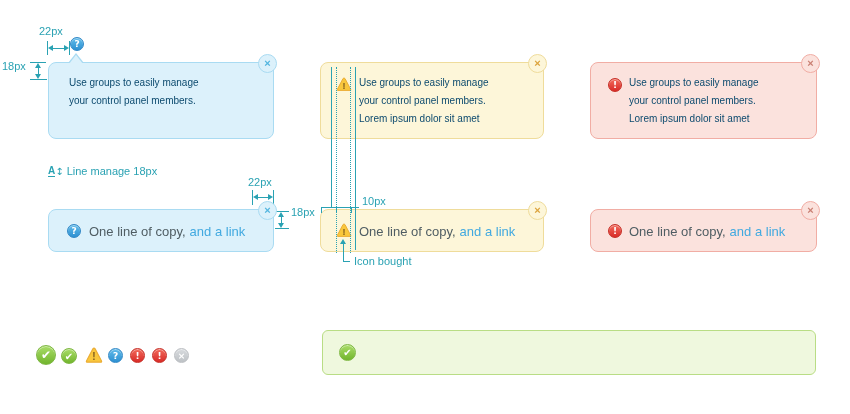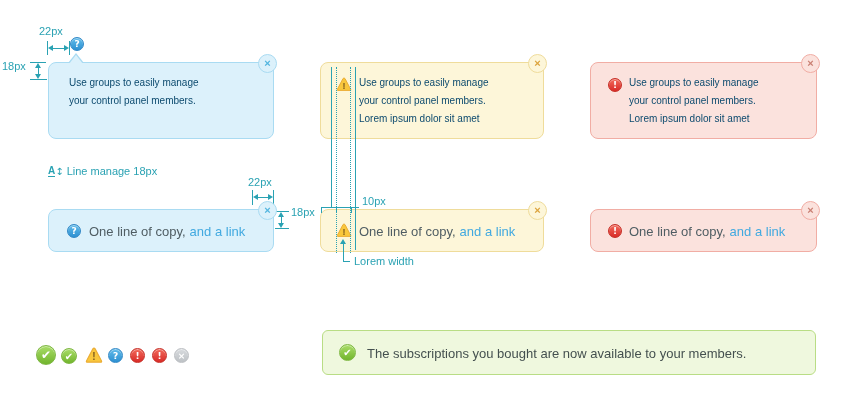--- a/index.html
+++ b/index.html
@@ -165,31 +165,30 @@
   <div class="adv" style="left:350px;top:67px;height:186px;"></div>
   <div class="al" style="left:321px;top:207px;width:38px;height:1px;"></div>
   <div class="al" style="left:321px;top:207px;width:1px;height:6px;"></div>
   <div class="al" style="left:336px;top:207px;width:1px;height:6px;"></div>
   <div class="al" style="left:351px;top:207px;width:1px;height:6px;"></div>
   <div class="lbl" style="left:362px;top:195px;">10px</div>
 
   <div class="al" style="left:343px;top:243px;width:1px;height:19px;"></div>
   <div class="arr a-u" style="left:340px;top:239px;"></div>
   <div class="al" style="left:344px;top:261px;width:6px;height:1px;"></div>
-  <div class="lbl" style="left:354px;top:255px;">Lorem width</div>
+  <div class="lbl" style="left:354px;top:255px;">Icon bought</div>
 
   <span class="cico c-ok s20" style="left:36px;top:345px;">✔</span>
   <span class="cico c-ok s16" style="left:61px;top:348px;">✔</span>
   <svg class="tri" style="left:85px;top:347px;" width="18" height="17" viewBox="0 0 16 15">
     <path d="M7 1.6 L1.3 12.4 Q0.9 13.4 2 13.4 L14 13.4 Q15.1 13.4 14.7 12.4 L9 1.6 Q8 0.2 7 1.6 Z" fill="#F9C73C" stroke="#EBAD36" stroke-width="1" stroke-linejoin="round"></path>
     <text x="8" y="11.5" text-anchor="middle" font-size="9" font-weight="bold" fill="#7E5A1D">!</text>
   </svg>
   <span class="cico c-help s15" style="left:108px;top:348px;">?</span>
   <span class="cico c-err s15" style="left:130px;top:348px;">!</span>
   <span class="cico c-err s15" style="left:152px;top:348px;">!</span>
   <span class="cico c-gray s15" style="left:174px;top:348px;">×</span>
 
   <div class="box ok" style="left:322px;top:330px;width:494px;height:45px;">
     <span class="cico c-ok s17" style="left:16px;top:13px;">✔</span>
-    <div class="sl-text" style="left:44px;color:#44504f;">The subscriptions you bought are now available to your members.</div>
   </div>
 
 </div>
 
 </body></html>

